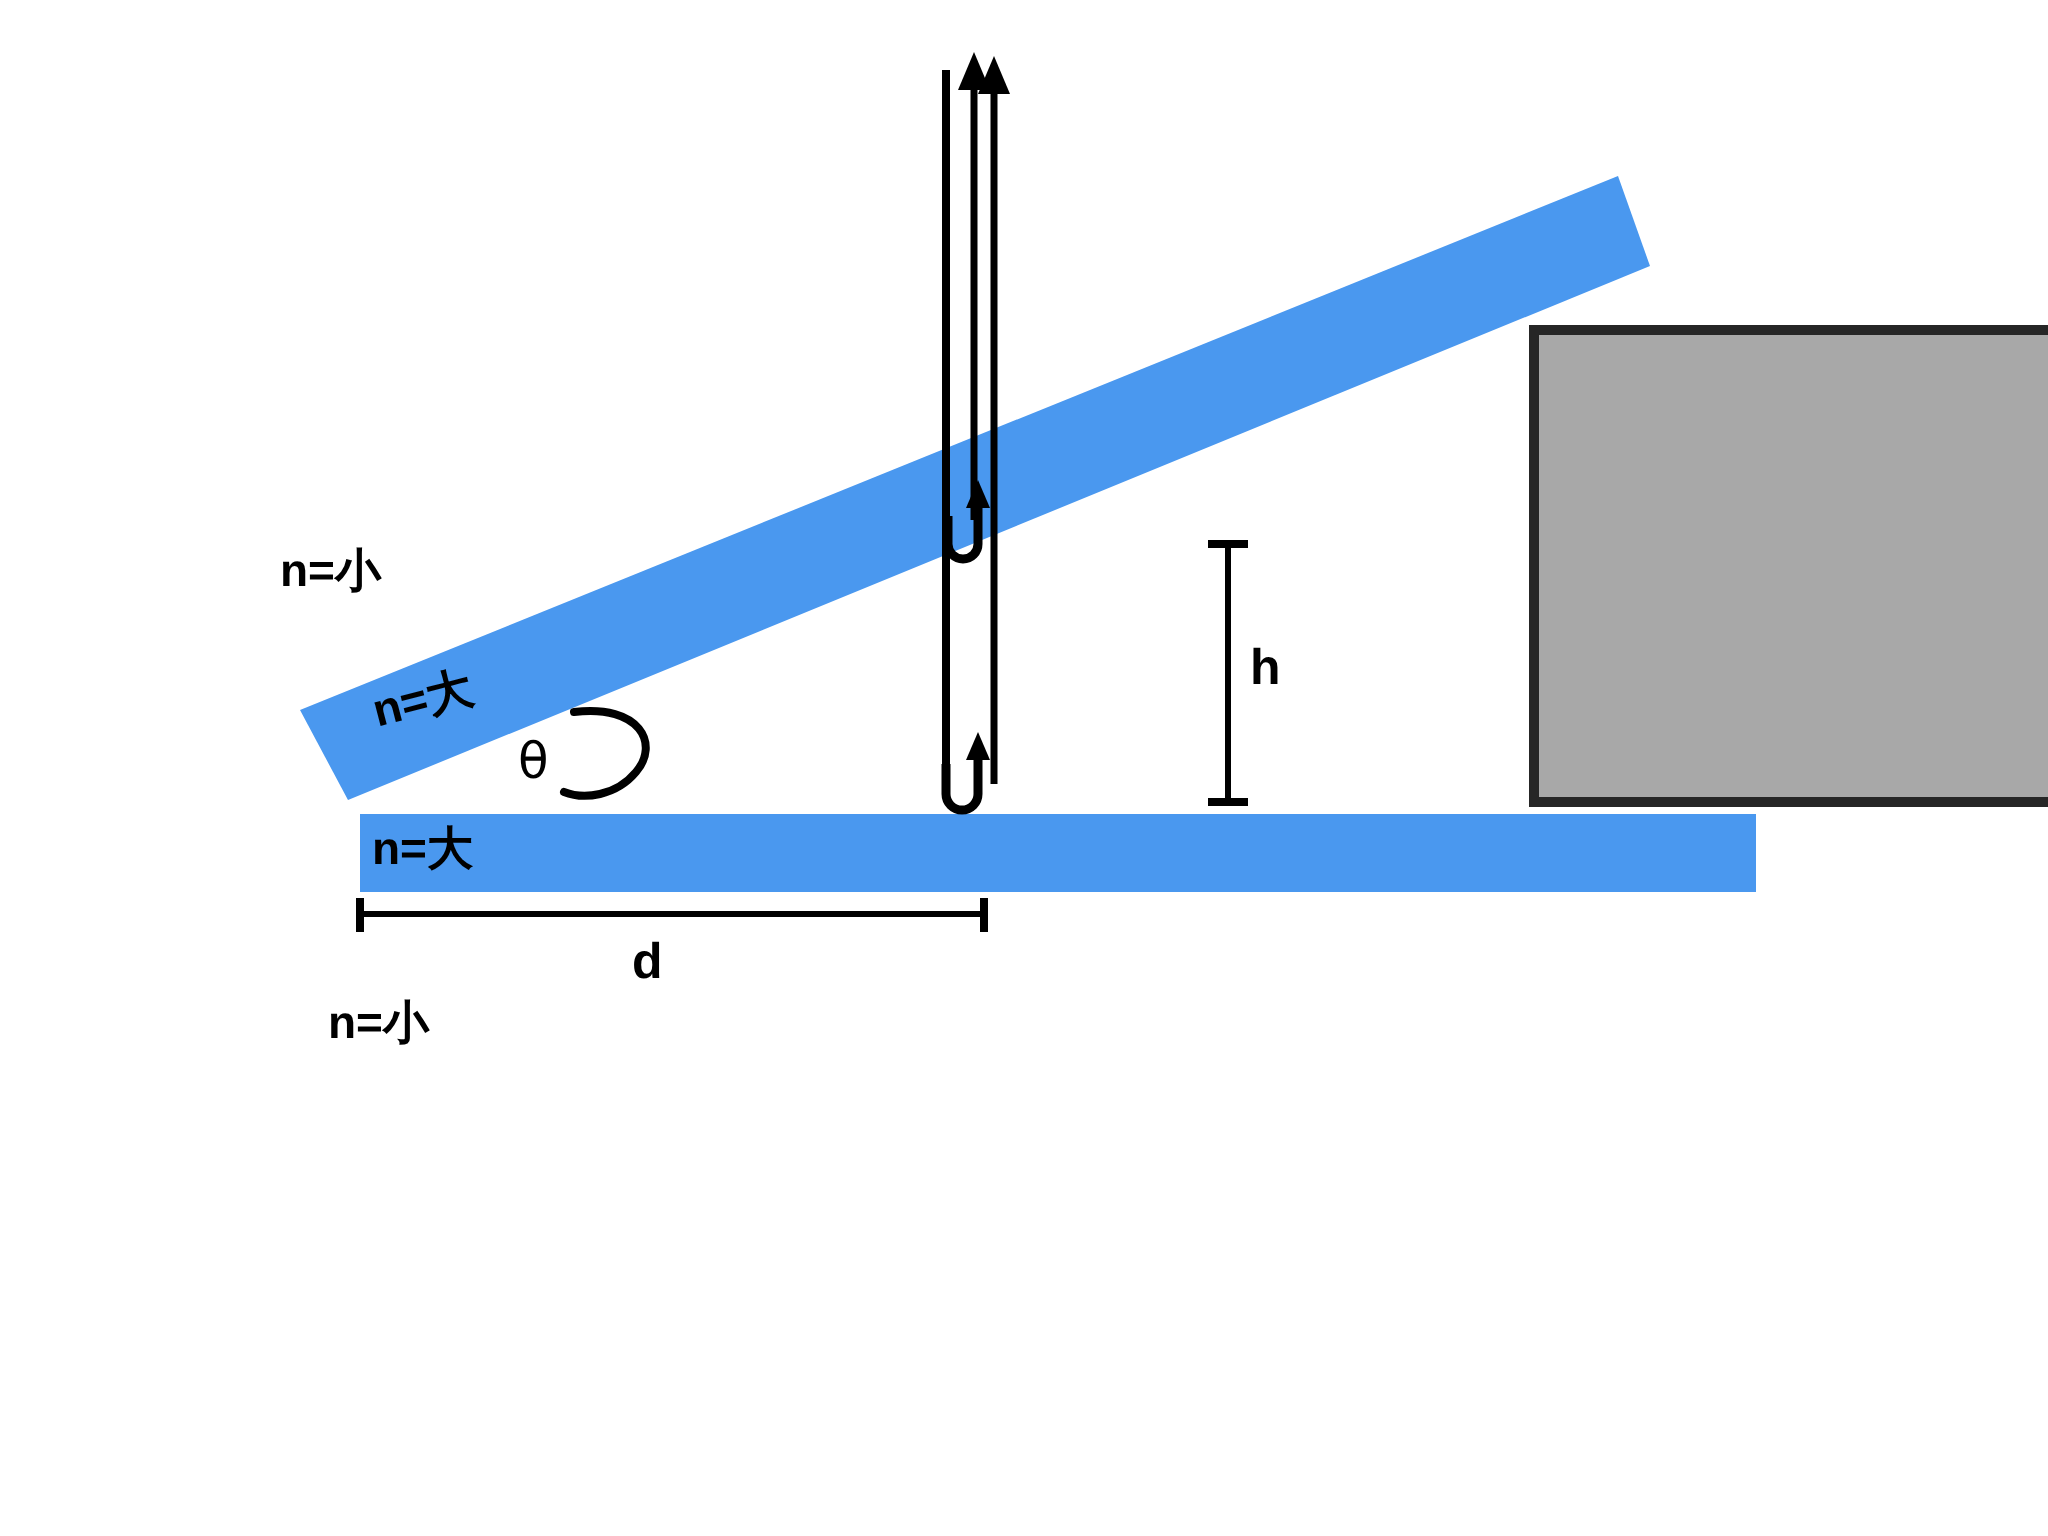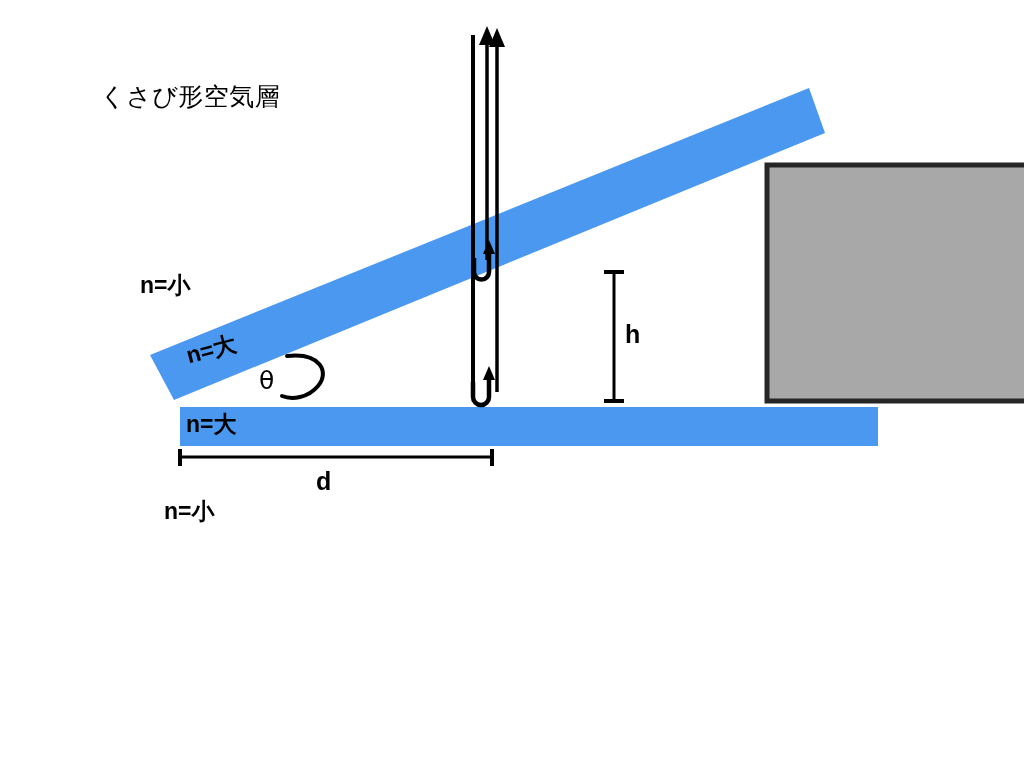--- a/index.html
+++ b/index.html
@@ -112,21 +112,20 @@
     <line x1="614" y1="272" x2="614" y2="401" stroke="#000000" stroke-width="3"></line>
     <line x1="604" y1="272" x2="624" y2="272" stroke="#000000" stroke-width="4"></line>
     <line x1="604" y1="401" x2="624" y2="401" stroke="#000000" stroke-width="4"></line>
 
     <line x1="180" y1="457" x2="492" y2="457" stroke="#000000" stroke-width="3"></line>
     <line x1="180" y1="449" x2="180" y2="466" stroke="#000000" stroke-width="4"></line>
     <line x1="492" y1="449" x2="492" y2="466" stroke="#000000" stroke-width="4"></line>
 
   </svg>
 
-  <div class="lbl" id="title-label">くさび形空気層</div>
 
   <div class="lbl" id="n-small-top-label">n=小</div>
 
   <div class="lbl" id="n-large-upper-label">n=大</div>
 
   <div class="lbl" id="n-large-lower-label">n=大</div>
 
   <div class="lbl" id="n-small-bottom-label">n=小</div>
 
   <div class="lbl" id="theta-label">θ</div>

